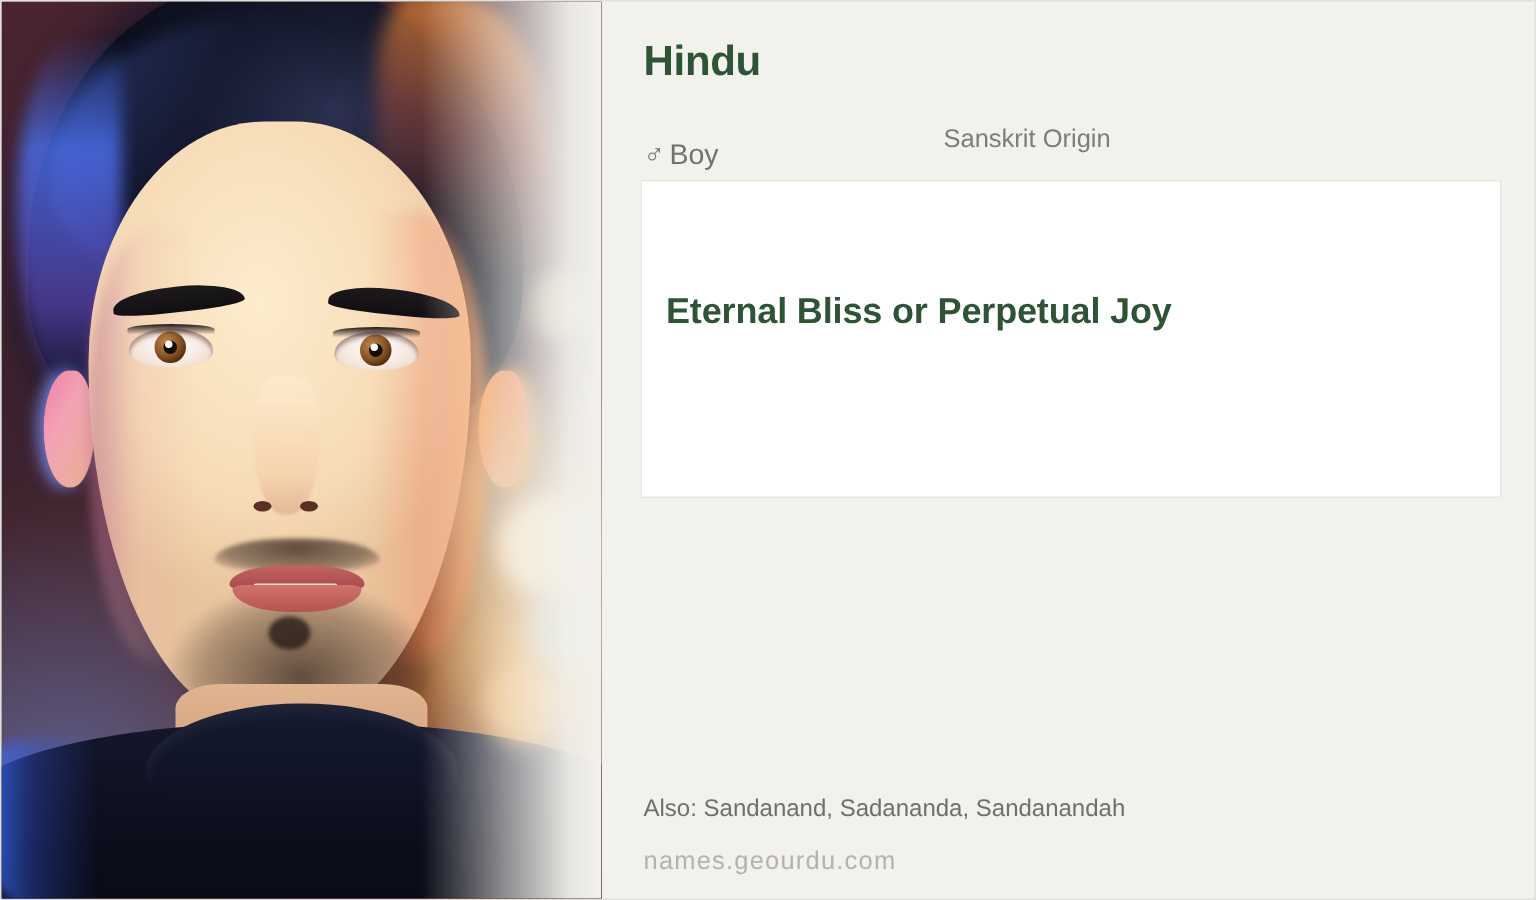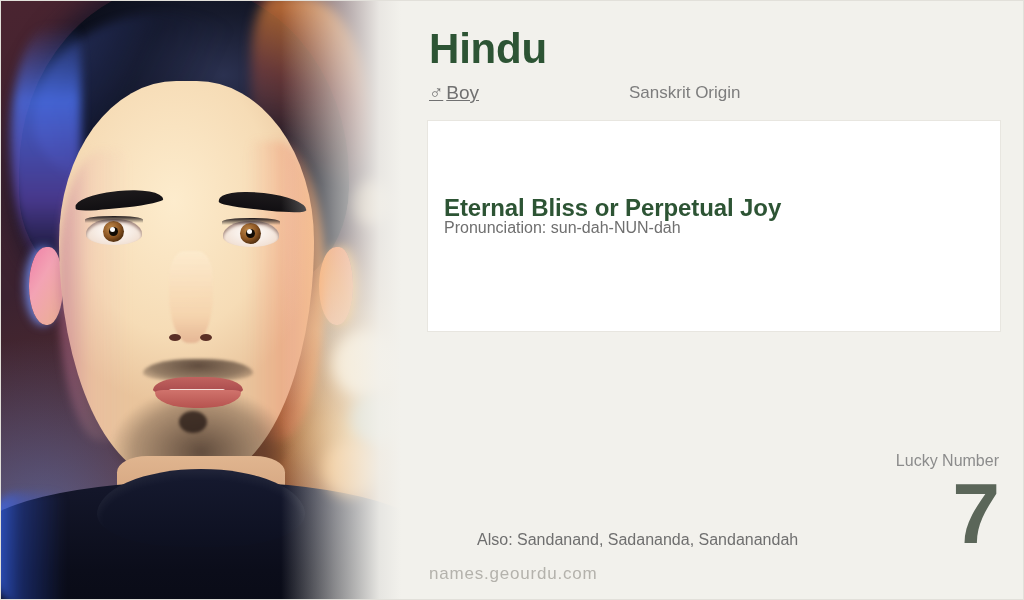--- a/index.html
+++ b/index.html
@@ -217,24 +217,24 @@
   .portrait-fade {
     position:absolute; right:0; top:0; width:120px; height:100%;
     background:linear-gradient(90deg, rgba(242,241,236,0) 0%, rgba(242,241,236,0.55) 45%, rgba(242,241,236,0.95) 82%, #f2f1ec 100%);
   }
 
   
   #content { position:absolute; left:400px; top:0; width:624px; height:600px; }
 
   .religion-title {
     position:absolute; left:28px; top:24px;
-    font-size:42px; font-weight:bold; color:#2d5434; letter-spacing:-0.2px;
+    font-size:28px; font-weight:bold; color:#2d5434; letter-spacing:-0.2px;
   }
   .meta-row { position:absolute; left:28px; top:81px; width:560px; height:26px; }
-  .meta-gender { position:absolute; left:0; top:0; font-size:19px; color:#717171;text-decoration:underline; }
+  .meta-gender { position:absolute; left:0; top:11px; font-size:19px; color:#717171; }
   .gender-icon { font-size:19px; color:#717171; margin-right:3px; }
   .meta-origin { position:absolute; left:200px; top:1px; font-size:17px; color:#7d7d7d;text-align:right; }
 
   .name-card {
     position:absolute; left:26px; top:119px;
     width:574px; height:212px;
     background:#ffffff; border:1px solid #e8e6e0;
   }
   .name-main {
     position:absolute; left:16px; top:6px;
@@ -251,21 +251,21 @@
 
   .lucky-wrap { position:absolute; right:26px; top:452px; width:200px; text-align:right; }
   .lucky-label { font-size:16px; color:#8c8c8c; line-height:1; }
   .lucky-value {
     font-size:86px; font-weight:bold; color:#5b6659; line-height:0.94;
     margin-top:4px; letter-spacing:-1px;
   }
 
   .also-line {
     position:absolute; left:28px; top:530px;
-    font-size:16px; color:#6f6f6f;margin-left:48px;
+    font-size:16px; color:#6f6f6f;
   }
   .site-url {
     position:absolute; left:28px; top:563px;
     font-size:17px; color:#b4b2ac; letter-spacing:0.8px;
   }
 </style>
 </head>
 <body>
 
 <div id="card">
@@ -323,25 +323,20 @@
 
     <div class="meta-row">
       <div class="meta-gender">
         <span class="gender-icon">♂</span><span>Boy</span>
       </div>
       <div class="meta-origin">Sanskrit Origin</div>
     </div>
 
     <div class="name-card">
       <div class="name-meaning">Eternal Bliss or Perpetual Joy</div>
-      <div class="name-pron">Pronunciation: sun-dah-NUN-dah</div>
     </div>
 
-    <div class="lucky-wrap">
-      <div class="lucky-label">Lucky Number</div>
-      <div class="lucky-value">7</div>
-    </div>
 
     <div class="also-line">Also: Sandanand, Sadananda, Sandanandah</div>
     <div class="site-url">names.geourdu.com</div>
 
   </div>
 </div>
 
 </body></html>

